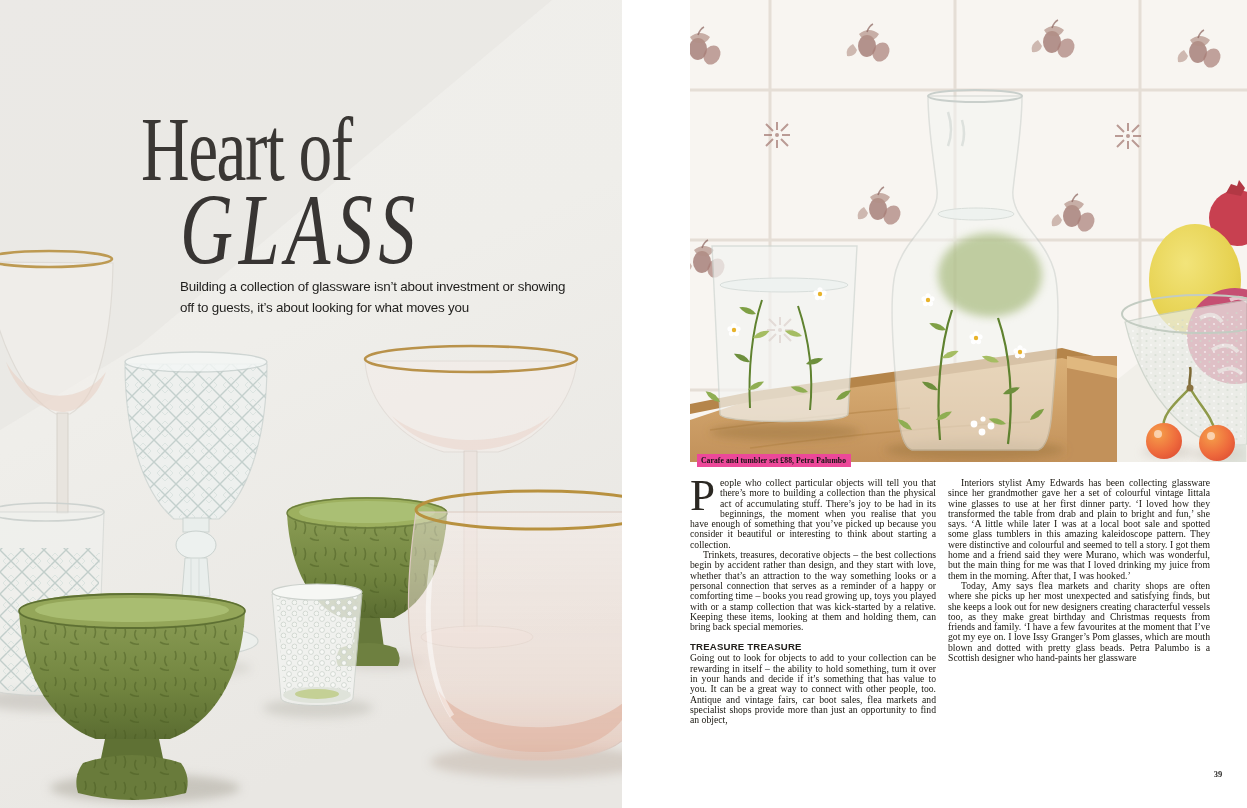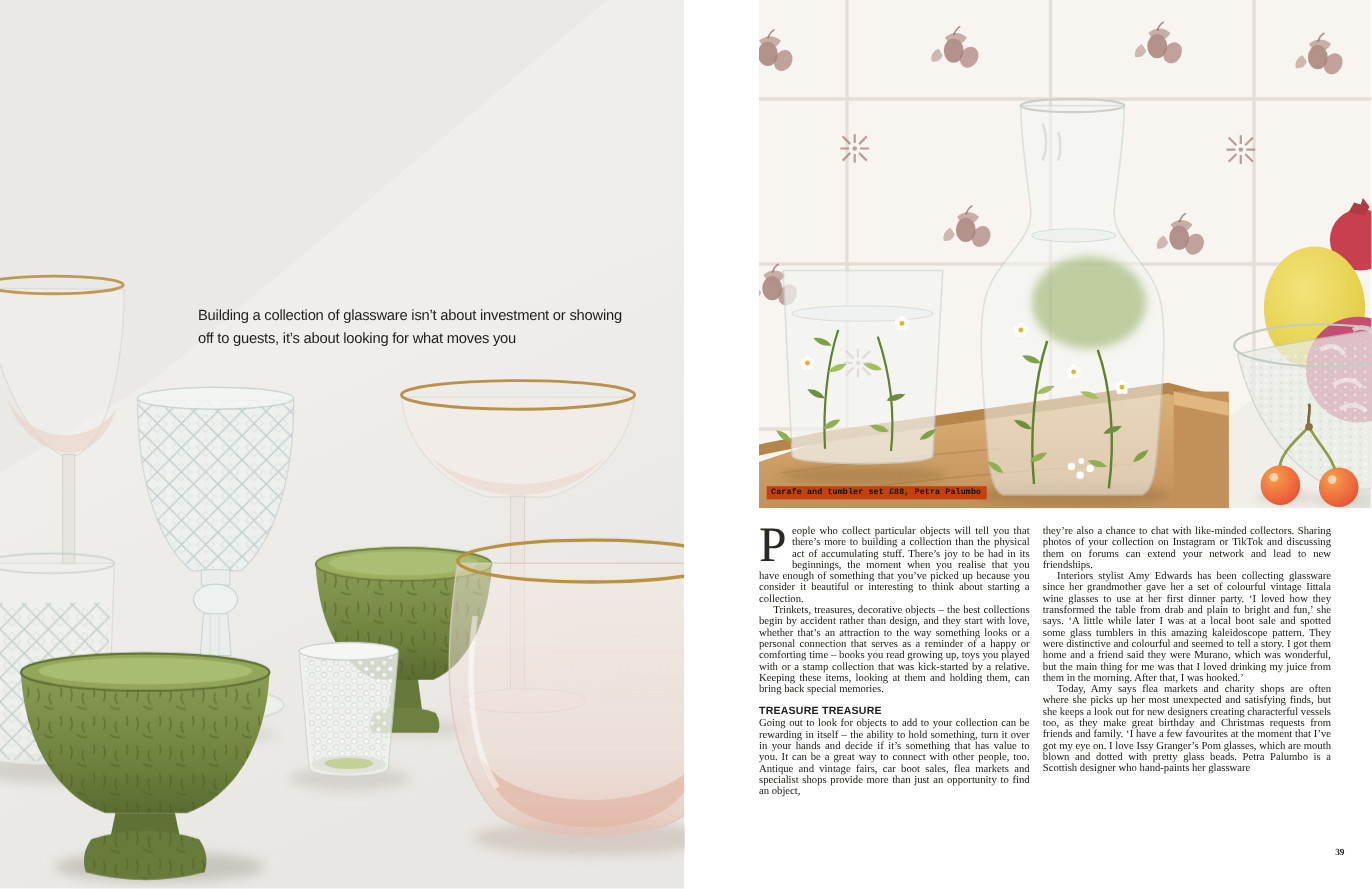--- a/index.html
+++ b/index.html
@@ -11,22 +11,22 @@
   .title1{font-family:"Liberation Serif",serif;font-weight:400;font-size:91px;line-height:76px;
           letter-spacing:-2px;transform:scaleX(.74);transform-origin:0 0;white-space:nowrap;margin:0;}
   .title2{font-family:"Liberation Serif",serif;font-style:italic;font-weight:400;font-size:102px;
           line-height:84px;letter-spacing:8px;transform:scaleX(.72);transform-origin:0 0;
           white-space:nowrap;margin:0 0 0 39px;color:#383533;}
   .standfirst{position:absolute;left:180px;top:277px;width:420px;
           font-family:"Liberation Sans",sans-serif;font-size:13.4px;line-height:20.5px;
           letter-spacing:-.2px;color:#1f1e1c;}
   
   .right-photo{position:absolute;left:690px;top:0;width:557px;height:462px;}
-  .caption-chip{position:absolute;left:697px;top:442px;background:#c2410c;color:#111;
-          font-family:Liberation Mono, monospace;font-size:7.6px;font-weight:bold;
+  .caption-chip{position:absolute;left:697px;top:454px;background:#ec4899;color:#111;
+          font-family:Liberation Serif, serif;font-size:7.6px;font-weight:bold;
           letter-spacing:.1px;padding:2px 5px 2px 4px;white-space:nowrap;}
   
   .article{position:absolute;left:690px;top:478px;width:520px;color:#19160f;}
   .col{position:absolute;top:0;}
   .col1{left:0;width:246px;}
   .col2{left:258px;width:262px;}
   .bodypara{margin:0;font-family:"Liberation Serif",serif;font-size:9.7px;line-height:10.3px;
           text-align:justify;}
   .bodypara.indent{text-indent:13px;}
   .bodyhead{margin:9px 0 1px 0;font-family:"Liberation Sans",sans-serif;font-size:9.6px;
@@ -148,20 +148,24 @@
     </g>
 
     <g>
       <path d="M416 512 C402 610 404 682 449 738 C479 768 597 768 625 738 C671 682 672 610 660 512 Z" fill="url(#pnk)" stroke="#dcc9c0" stroke-width="1.2"></path>
       <path d="M438 690 C470 740 606 740 636 688 C628 726 600 752 537 752 C476 752 448 726 438 690 Z" fill="#e0b4a2" opacity=".65"></path>
       <ellipse cx="538" cy="510" rx="122" ry="19" fill="none" stroke="#b8913f" stroke-width="3"></ellipse>
       <path d="M432 560 C424 620 428 680 452 716" stroke="#ffffff" stroke-width="5" opacity=".5" fill="none"></path>
     </g>
   </svg>
 
+  <div class="title-block">
+    <h1 class="title1">Heart of</h1>
+    <h1 class="title2">GLASS</h1>
+  </div>
   <div class="standfirst">
     <div>Building a collection of glassware isn’t about investment or showing</div>
     <div>off to guests, it’s about looking for what moves you</div>
   </div>
 
   <svg class="right-photo" viewBox="0 0 557 462" width="557" height="462" aria-hidden="true">
     <defs>
       <linearGradient id="wood" x1="0" y1="0" x2="0" y2="1">
         <stop offset="0" stop-color="#dcb279"></stop>
           <stop offset="1" stop-color="#c2915a"></stop>
@@ -322,20 +326,19 @@
   <div class="caption-chip">Carafe and tumbler set £88, Petra Palumbo</div>
 
   <div class="article">
     <div class="col col1">
         <p class="bodypara"><span class="dropcap">P</span>eople who collect particular objects will tell you that there’s more to building a collection than the physical act of accumulating stuff. There’s joy to be had in its beginnings, the moment when you realise that you have enough of something that you’ve picked up because you consider it beautiful or interesting to think about starting a collection.</p>
         <p class="bodypara indent">Trinkets, treasures, decorative objects – the best collections begin by accident rather than design, and they start with love, whether that’s an attraction to the way something looks or a personal connection that serves as a reminder of a happy or comforting time – books you read growing up, toys you played with or a stamp collection that was kick-started by a relative. Keeping these items, looking at them and holding them, can bring back special memories.</p>
         <h3 class="bodyhead">TREASURE TREASURE</h3>
         <p class="bodypara">Going out to look for objects to add to your collection can be rewarding in itself – the ability to hold something, turn it over in your hands and decide if it’s something that has value to you. It can be a great way to connect with other people, too. Antique and vintage fairs, car boot sales, flea markets and specialist shops provide more than just an opportunity to find an object,</p>
       </div>
     <div class="col col2">
-        <p class="bodypara">they’re also a chance to chat with like-minded collectors. Sharing photos of your collection on Instagram or TikTok and discussing them on forums can extend your network and lead to new friendships.</p>
         <p class="bodypara indent">Interiors stylist Amy Edwards has been collecting glassware since her grandmother gave her a set of colourful vintage Iittala wine glasses to use at her first dinner party. ‘I loved how they transformed the table from drab and plain to bright and fun,’ she says. ‘A little while later I was at a local boot sale and spotted some glass tumblers in this amazing kaleidoscope pattern. They were distinctive and colourful and seemed to tell a story. I got them home and a friend said they were Murano, which was wonderful, but the main thing for me was that I loved drinking my juice from them in the morning. After that, I was hooked.’</p>
         <p class="bodypara indent">Today, Amy says flea markets and charity shops are often where she picks up her most unexpected and satisfying finds, but she keeps a look out for new designers creating characterful vessels too, as they make great birthday and Christmas requests from friends and family. ‘I have a few favourites at the moment that I’ve got my eye on. I love Issy Granger’s Pom glasses, which are mouth blown and dotted with pretty glass beads. Petra Palumbo is a Scottish designer who hand-paints her glassware</p>
       </div>
   </div>
 
   <div class="page-number">39</div>
 </div>
 
 </body></html>

